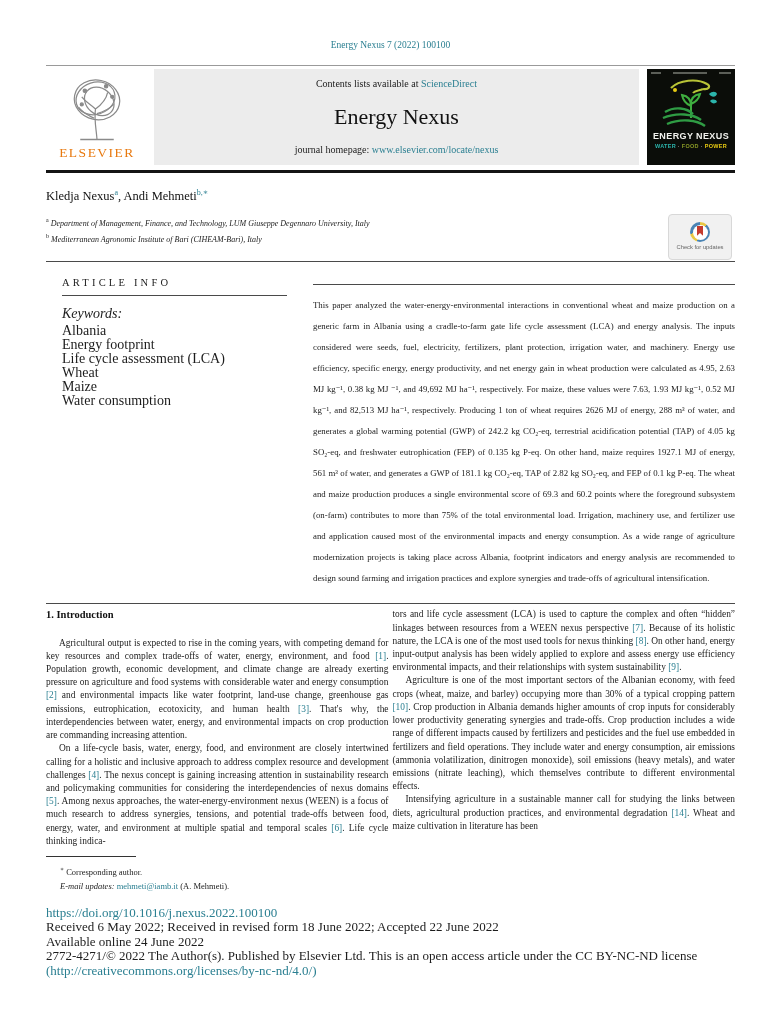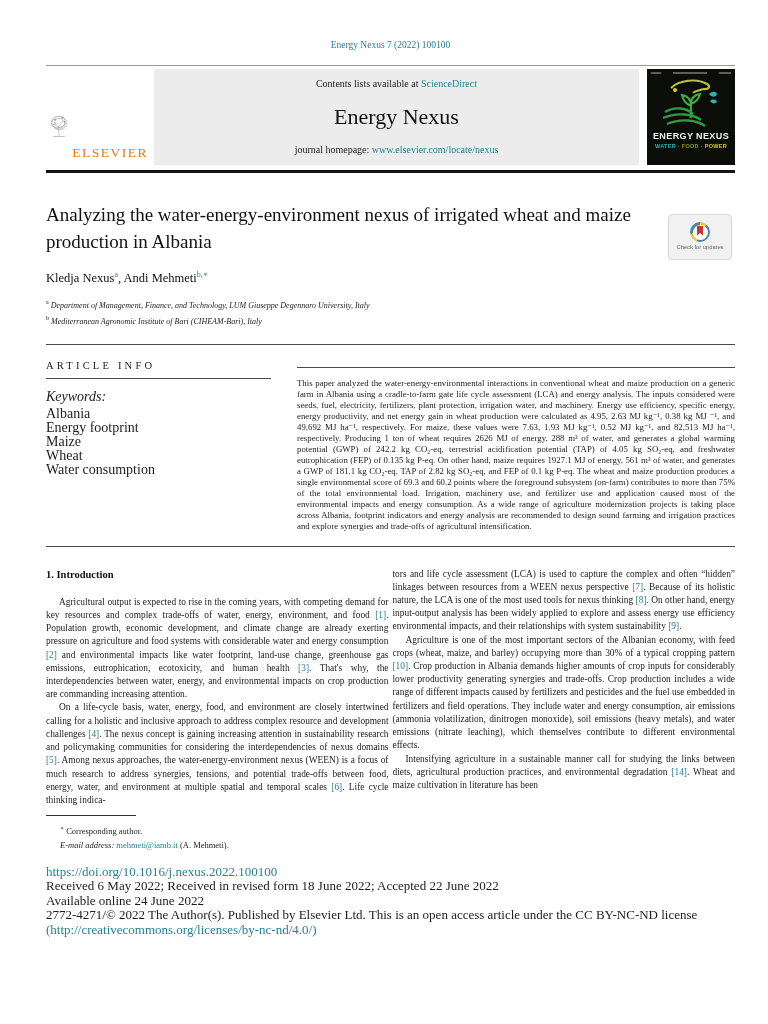--- a/index.html
+++ b/index.html
@@ -9,21 +9,21 @@
     font-family:"Liberation Serif","DejaVu Serif",serif; color:#1c1c1c;
   }
   .content { padding:0 33px 0 46px; }
   .teal { color:#2a7f91; text-decoration:none; }
   .cite { color:#2a7f91; }
 
   .top-citation { padding-top:40px; text-align:center; font-size:9.5px; color:#2a7f91; }
 
   .header-row { margin-top:15px; border-top:1px solid #9a9a9a; padding-top:3px;
     display:flex; align-items:stretch; }
-  .logo-block { width:108px; flex:none; display:flex; flex-direction:row; align-items:flex-end;
+  .logo-block { width:108px; flex:none; display:flex; flex-direction:column; align-items:center;
     justify-content:flex-end; padding:2px 6px 4px 0; height:96px; }
   .logo-block svg { width:78px; height:70px; }
   .elsevier-text { font-size:13.5px; color:#e8790f; letter-spacing:1.5px; margin-top:1px; }
   .header-center { flex:1; background:#ececec; height:96px; display:flex; flex-direction:column;
     align-items:center; justify-content:space-between; padding:9px 10px 10px 10px; margin-right:8px; }
   .contents-line { font-size:10px; color:#222; }
   .journal-title { font-size:22px; color:#111; }
   .homepage-line { font-size:10px; color:#222; }
 
   .cover { width:88px; flex:none; height:96px; background:#0b0d09; position:relative;
@@ -57,30 +57,30 @@
 
   .authors { margin-top:15px; font-size:12.5px; color:#111; }
   .authors sup { font-size:8px; }
   .affiliations { margin-top:11px; font-size:8px; font-style:italic; line-height:1.75; color:#222; }
   .affiliations sup { font-size:6px; font-style:normal; }
 
   .rule { height:1px; background:#4a4a4a; }
   .rule-top-info { margin-top:15px; }
 
   .info-grid { margin-top:15px; display:flex; }
-  .info-col { width:225px; flex:none; margin-right:26px; }
+  .info-col { width:225px; flex:none; margin-right:26px;margin-left:16px; }
   .abs-col { flex:1; }
   .sec-head { font-size:10.5px; letter-spacing:3.2px; color:#222; }
   .head-rule { height:1px; background:#4a4a4a; margin:7px 0 10px 0; }
   .kw-label { font-size:14px; font-style:italic; margin-bottom:2px; }
   .kw { font-size:14px; line-height:14px; }
-  .abs-text { font-size:8.8px; line-height:11px; text-align:justify; color:#1c1c1c; }
+  .abs-text { font-size:8.8px; line-height:21px; text-align:justify; color:#1c1c1c; }
 
   .rule-pre-body { margin-top:14px; }
-  .body-cols { margin-top:21px; display:flex; gap:4px; }
+  .body-cols { margin-top:4px; display:flex; gap:4px; }
   .body-col { flex:1; font-size:9.4px; line-height:13.2px; text-align:justify; }
   .body-col h2 { font-size:10.5px; margin:0 0 15px 0; color:#111; }
   .body-col p { margin:0; }
   .body-col p.indent { text-indent:13px; }
 
   .footnote { margin-top:8px; }
   .footnote-rule { width:90px; height:1px; background:#333; margin-bottom:5px; }
   .footnote-line { font-size:8.5px; line-height:14px; padding-left:14px; }
   .footnote-line sup { font-size:6px; }
   .em { font-style:italic; }
@@ -144,21 +144,20 @@
           <span class="dot">·</span>
           <span class="w2">FOOD</span>
           <span class="dot">·</span>
           <span class="w3">POWER</span>
         </div>
       </div>
     </div>
 
     <div class="thick-rule"></div>
 
-    <h1 class="article-title">Analyzing the water-energy-environment nexus of irrigated wheat and maize production in Albania</h1>
 
     <div class="check-badge">
       <div class="badge-ring">
         <div class="badge-inner">
             <div class="badge-bookmark"></div>
           </div>
       </div>
       <div class="badge-text">Check for updates</div>
     </div>
 
@@ -173,22 +172,23 @@
 
     <div class="rule rule-top-info"></div>
 
     <div class="info-grid">
       <div class="info-col">
         <div class="sec-head">ARTICLE INFO</div>
         <div class="head-rule"></div>
         <div class="kw-label">Keywords:</div>
         <div class="kw">Albania</div>
         <div class="kw">Energy footprint</div>
+        <div class="kw">Life cycle assessment (LCA)</div>
+        <div class="kw">Wheat</div>
         <div class="kw">Maize</div>
-        <div class="kw">Wheat</div>
         <div class="kw">Water consumption</div>
       </div>
       <div class="abs-col">
         <div class="head-rule"></div>
         <p class="abs-text">This paper analyzed the water-energy-environmental interactions in conventional wheat and maize production on a generic farm in Albania using a cradle-to-farm gate life cycle assessment (LCA) and energy analysis. The inputs considered were seeds, fuel, electricity, fertilizers, plant protection, irrigation water, and machinery. Energy use efficiency, specific energy, energy productivity, and net energy gain in wheat production were calculated as 4.95, 2.63 MJ kg⁻¹, 0.38 kg MJ ⁻¹, and 49,692 MJ ha⁻¹, respectively. For maize, these values were 7.63, 1.93 MJ kg⁻¹, 0.52 MJ kg⁻¹, and 82,513 MJ ha⁻¹, respectively. Producing 1 ton of wheat requires 2626 MJ of energy, 288 m³ of water, and generates a global warming potential (GWP) of 242.2 kg CO₂-eq, terrestrial acidification potential (TAP) of 4.05 kg SO₂-eq, and freshwater eutrophication (FEP) of 0.135 kg P-eq. On other hand, maize requires 1927.1 MJ of energy, 561 m³ of water, and generates a GWP of 181.1 kg CO₂-eq, TAP of 2.82 kg SO₂-eq, and FEP of 0.1 kg P-eq. The wheat and maize production produces a single environmental score of 69.3 and 60.2 points where the foreground subsystem (on-farm) contributes to more than 75% of the total environmental load. Irrigation, machinery use, and fertilizer use and application caused most of the environmental impacts and energy consumption. As a wide range of agriculture modernization projects is taking place across Albania, footprint indicators and energy analysis are recommended to design sound farming and irrigation practices and explore synergies and trade-offs of agricultural intensification.</p>
       </div>
     </div>
 
     <div class="rule rule-pre-body"></div>
 
@@ -204,21 +204,21 @@
         <p class="indent">Intensifying agriculture in a sustainable manner call for studying the links between diets, agricultural production practices, and environmental degradation <span class="cite">[14]</span>. Wheat and maize cultivation in literature has been</p>
       </div>
     </div>
 
     <div class="footnote">
       <div class="footnote-rule"></div>
       <div class="footnote-line">
         <sup>∗</sup> <span>Corresponding author.</span>
       </div>
       <div class="footnote-line">
-        <span class="em">E-mail address:</span>
+        <span class="em">E-mail updates:</span>
         <a class="teal" href="#">mehmeti@iamb.it</a>
         <span>(A. Mehmeti).</span>
       </div>
     </div>
 
     <div class="footer">
       <div><a class="teal" href="#">https://doi.org/10.1016/j.nexus.2022.100100</a></div>
       <div>Received 6 May 2022; Received in revised form 18 June 2022; Accepted 22 June 2022</div>
       <div>Available online 24 June 2022</div>
       <div>2772-4271/© 2022 The Author(s). Published by Elsevier Ltd. This is an open access article under the CC BY-NC-ND license</div>

